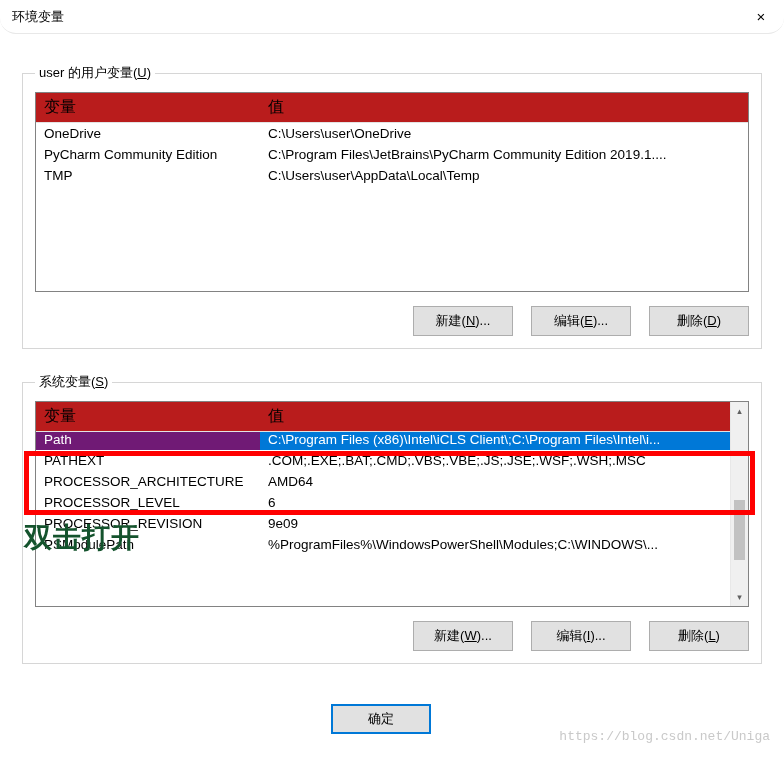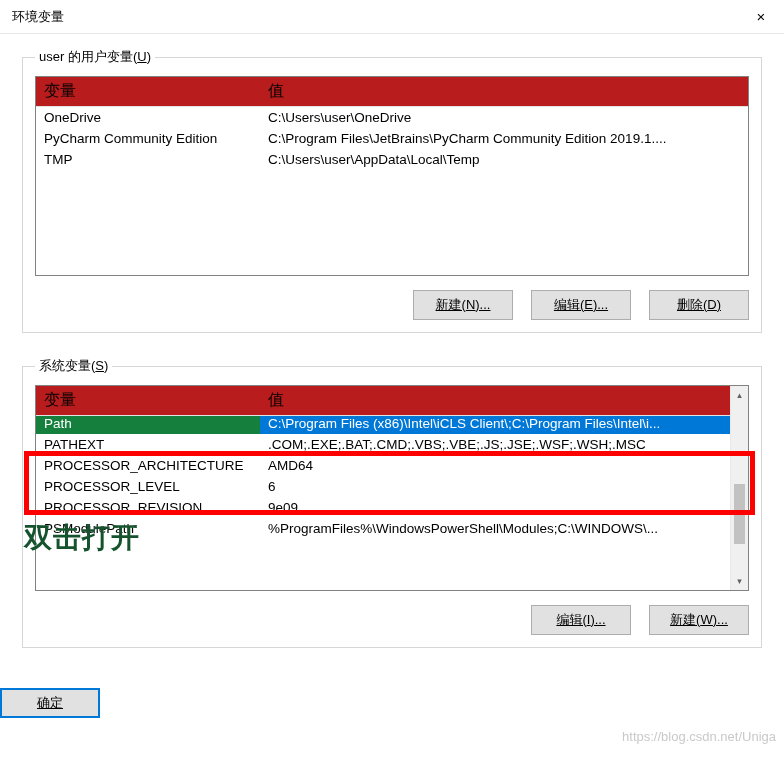--- a/index.html
+++ b/index.html
@@ -14,31 +14,32 @@
     overflow: hidden;
     position: relative;
   }
   .titlebar {
     height: 34px;
     display: flex;
     align-items: center;
     justify-content: space-between;
     padding: 0 0 0 12px;
     border-bottom: 1px solid #e8e8e8;
+    border-radius: 16px;
   }
   .titlebar .title { font-size: 13px; }
   .close-btn {
     width: 46px; height: 34px;
     display: flex; align-items: center; justify-content: center;
     font-size: 15px; font-family: Arial, sans-serif;
   }
   .content { padding: 14px 22px 10px 22px; }
   fieldset {
     border: 1px solid #d6d6d6;
-    margin: 0 0 24px 0;
+    margin: 16px 0 24px 0;
     padding: 10px 12px 12px 12px;
   }
   legend { padding: 0 4px; font-size: 13px; }
   legend .accel { text-decoration: underline; }
   .table-wrap {
     border: 1px solid #828282;
     background: #fff;
     height: 200px;
     overflow: hidden;
     position: relative;
@@ -60,41 +61,40 @@
   }
   td {
     padding: 3px 8px;
     font-size: 13.5px;
     white-space: nowrap;
     overflow: hidden;
     text-overflow: ellipsis;
   }
   col.c1 { width: 224px; }
   tr.selected td { background: #0078d7; color: #fff; }
-  tr.selected td:first-child { background: #15803d; }
+  tr.selected td:first-child { background: #701a75; }
   .btn-row {
     display: flex;
     justify-content: flex-end;
     gap: 18px;
     margin-top: 14px;
   }
   button.win {
     min-width: 100px;
     height: 30px;
     background: #e1e1e1;
     border: 1px solid #adadad;
     font-family: inherit;
     font-size: 13px;
     padding: 0 12px;
-    text-decoration: underline;
   }
   button.win .accel { text-decoration: underline; }
   .dialog-btns {
     display: flex;
-    justify-content: space-between;
+    justify-content: center;
     gap: 33px;
     padding: 6px 22px 22px 0;
   }
   button.default {
     border: 2px solid #0078d7;
     background: #e1e1e1;
   }
   .vscroll {
     position: absolute;
     right: 0; top: 0; bottom: 0;
@@ -125,25 +125,25 @@
     color: #14532d;
     font-weight: 700;
     font-size: 28px;
     letter-spacing: 1px;
     z-index: 51;
     pointer-events: none;
     text-shadow: 0 0 1px rgba(255,255,255,.4);
   }
   .watermark {
     position: absolute;
-    right: 8px;
+    right: 14px;
     bottom: 22px;
     color: #c9c9c9;
     font-size: 13px;
-    font-family: Liberation Sans, sans-serif;
+    font-family: Liberation Mono, monospace;
     z-index: 5;
     pointer-events: none;
   }
 </style>
 </head>
 <body>
 
 <div class="titlebar">
   <span class="title">环境变量</span>
   <div class="close-btn">×</div>
@@ -263,24 +263,27 @@
         </table>
       </div>
       <div class="vscroll">
         <div class="arrow">▴</div>
         <div class="thumb"></div>
         <div class="arrow" style="position:absolute;bottom:0;left:0;right:0;">▾</div>
       </div>
     </div>
     <div class="btn-row">
       <button class="win">
+        <span>新建(</span><span class="accel">W</span><span>)...</span>
+      </button>
+      <button class="win">
         <span>编辑(</span><span class="accel">I</span><span>)...</span>
       </button>
       <button class="win">
-        <span>新建(</span><span class="accel">W</span><span>)...</span>
+        <span>删除(</span><span class="accel">L</span><span>)</span>
       </button>
     </div>
   </fieldset>
 
 </div>
 
 <div class="dialog-btns">
   <button class="win default">确定</button>
 </div>
 

